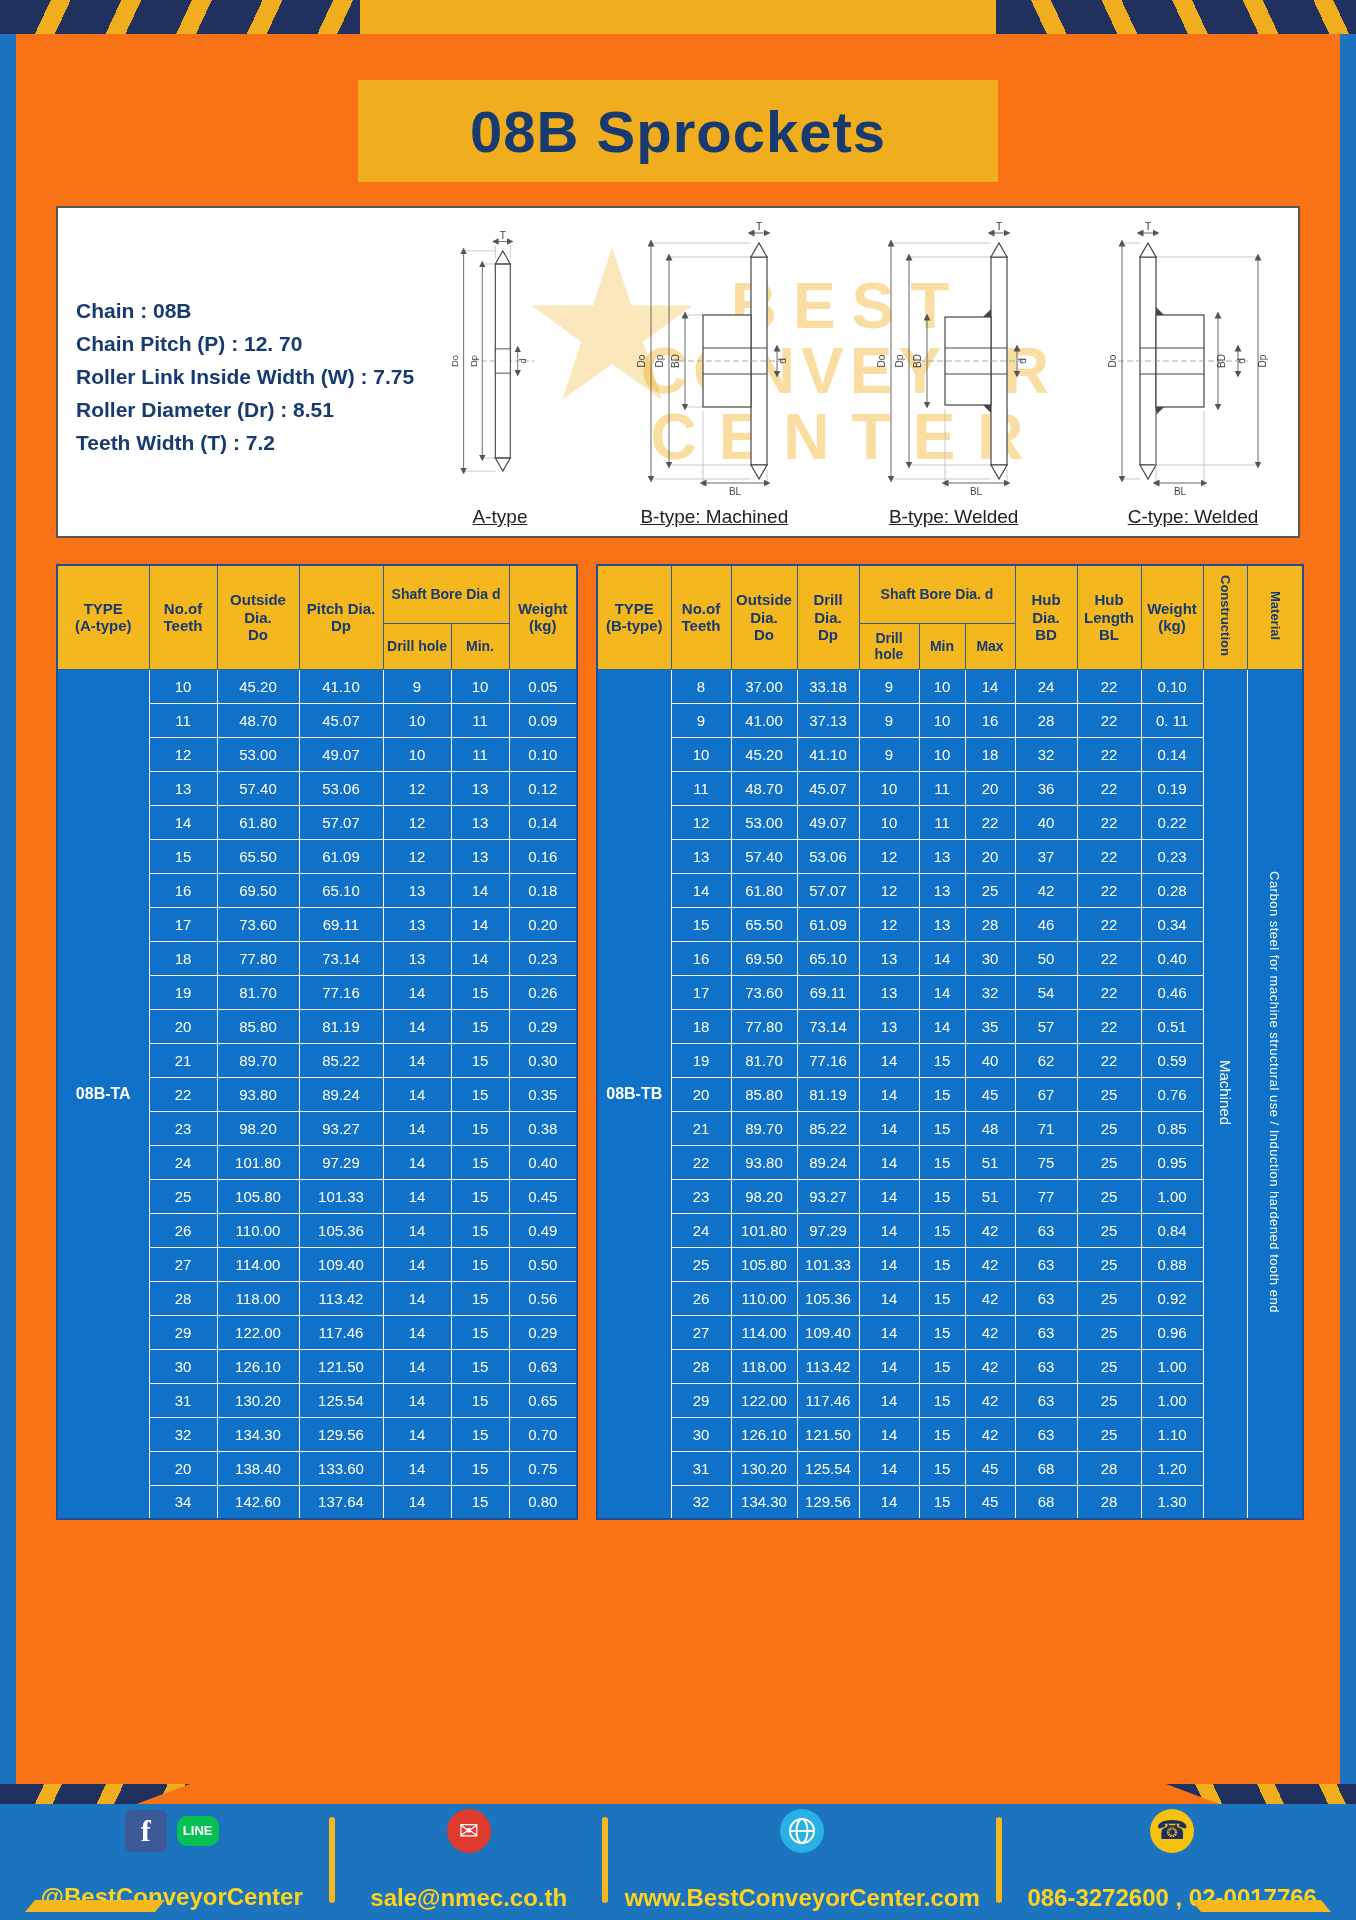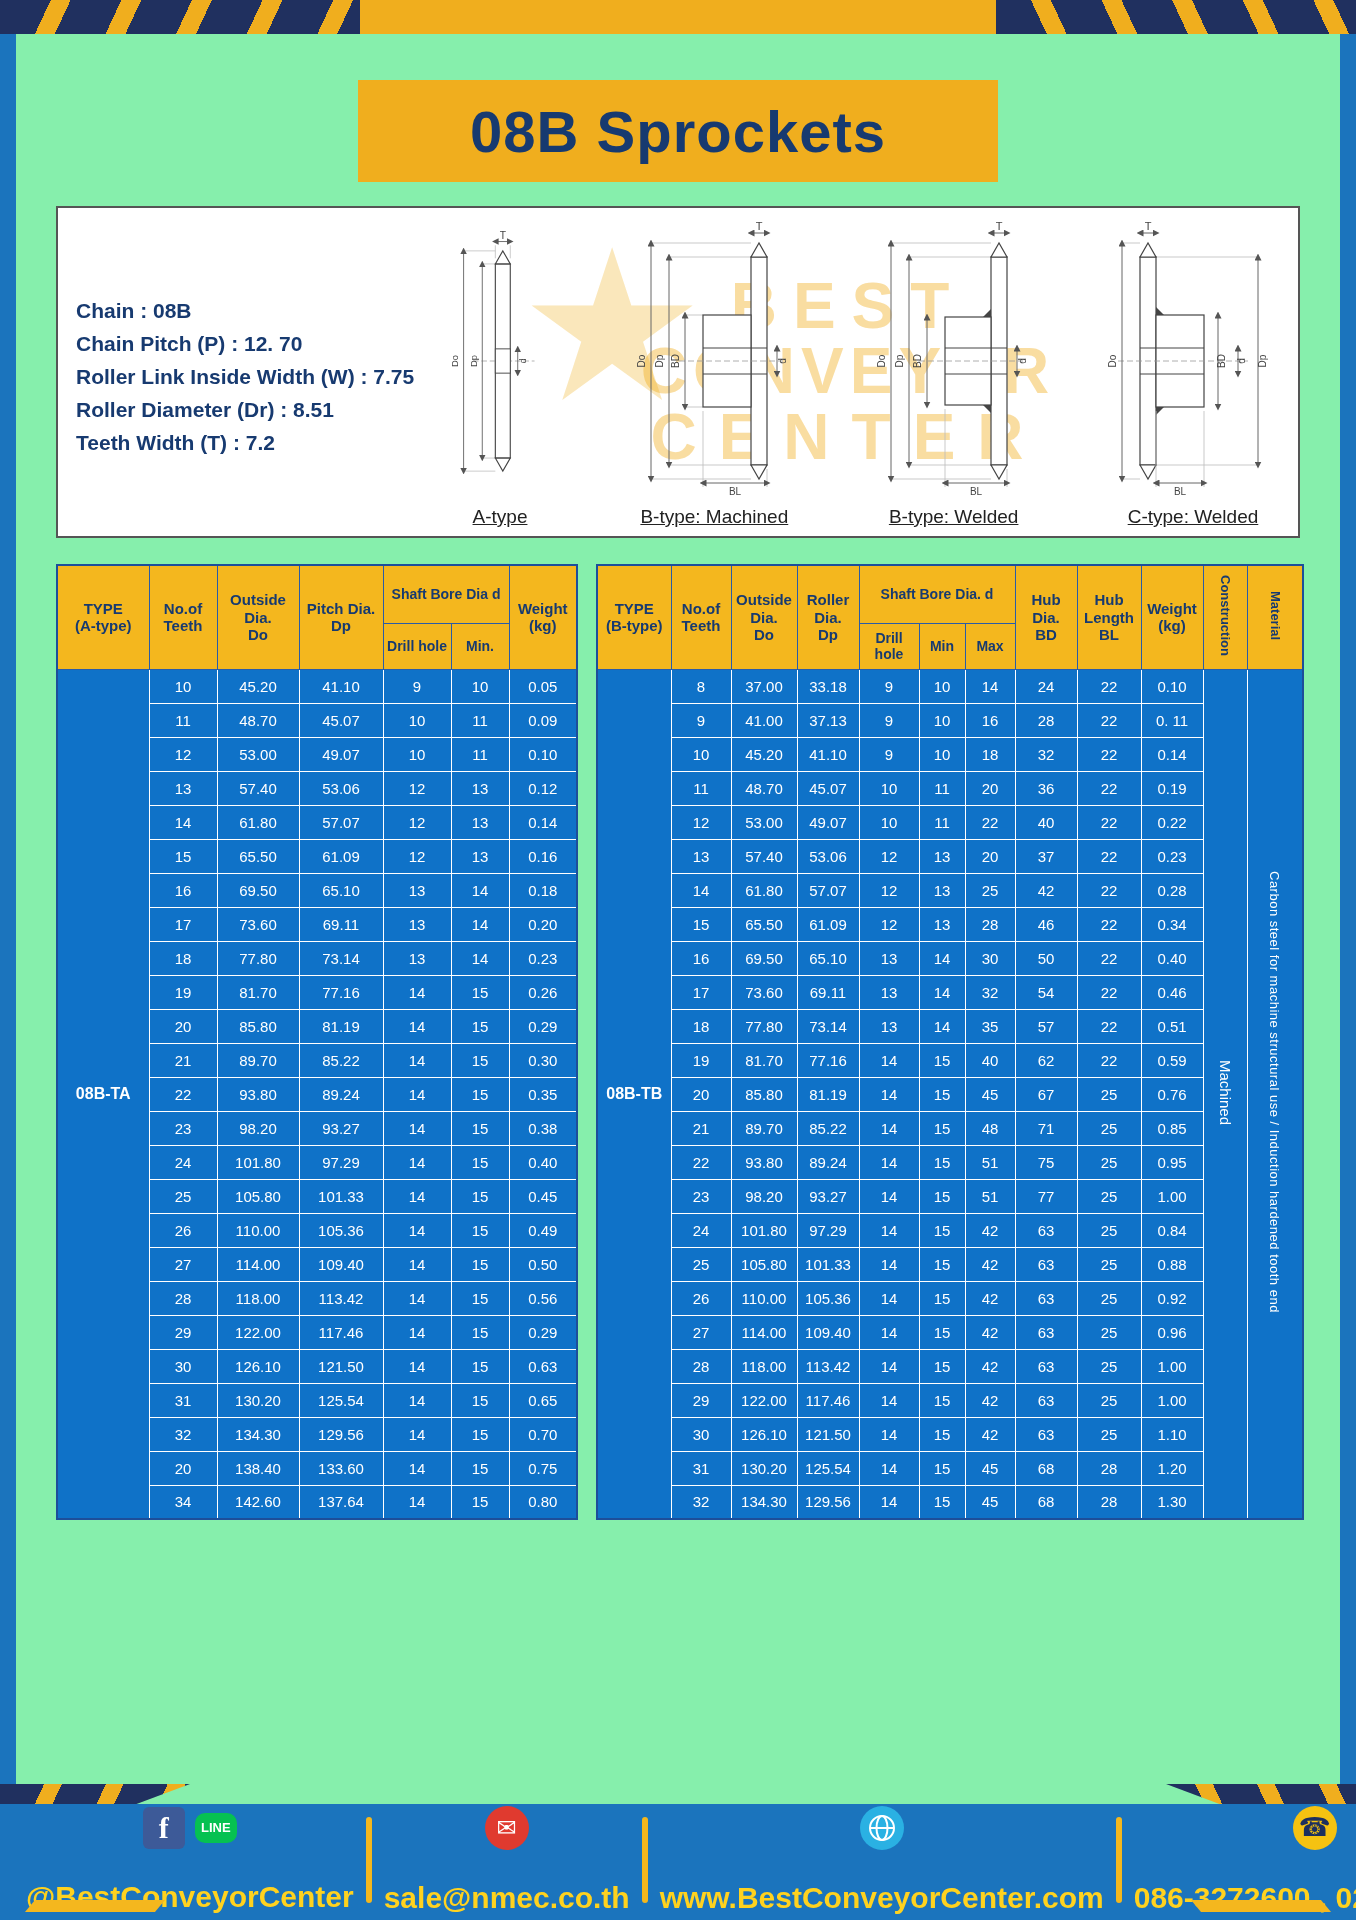--- a/index.html
+++ b/index.html
@@ -7,21 +7,21 @@
   body { width:1356px; font-family:"Liberation Sans", sans-serif; }
 
   .page { position:relative; width:1356px; height:1920px; background:#1b74bd; overflow:hidden; }
 
   
   .top-strip { position:absolute; top:0; left:0; width:100%; height:34px; background:#f0ae1e; z-index:5; }
   .top-strip::before, .top-strip::after { content:""; position:absolute; top:0; bottom:0; width:360px; }
   .top-strip::before { left:0;  background:repeating-linear-gradient(115deg,#20305f 0 46px,#f0ae1e 46px 64px); }
   .top-strip::after  { right:0; background:repeating-linear-gradient(65deg,#20305f 0 46px,#f0ae1e 46px 64px); }
 
-  .inner { position:absolute; left:16px; right:16px; top:34px; bottom:116px; background:#86efac; }
+  .inner { position:absolute; left:16px; right:16px; top:34px; bottom:116px; background:#f97316; }
 
   .banner { width:640px; height:102px; margin:46px auto 0; background:#f0ae1e; display:flex; align-items:center; justify-content:center; }
   .banner h1 { font-size:58px; font-weight:bold; color:#173a70; letter-spacing:1px; }
 
   .diagram-box { margin:24px 40px 0; height:332px; border:2px solid #555; position:relative; background:#fff; }
 
   .specs { position:absolute; left:18px; top:86px; z-index:3; }
   .specs div { font-size:21px; font-weight:bold; color:#173a70; line-height:33px; }
 
   .watermark { position:absolute; left:400px; top:30px; width:780px; height:268px; z-index:0;
@@ -54,21 +54,21 @@
   th .vert { font-size:13px; }
   td[data-name="construction-cell"] .vert { font-size:15px; }
   td[data-name="material-cell"] .vert { font-size:13px; letter-spacing:.5px; }
 
   
   .footer { position:absolute; left:0; right:0; bottom:0; height:116px; background:#1b74bd;
             display:flex; align-items:center; padding:6px 26px 10px; gap:12px; z-index:4; }
   .f-sec { display:flex; flex-direction:column; align-items:center; justify-content:center; gap:5px; }
   .s1 { flex:1.2; } .s2 { flex:1.0; } .s3 { flex:1.5; } .s4 { flex:1.3; }
   .f-sep { width:6px; height:86px; background:#f4b71e; border-radius:3px; flex:0 0 auto; }
-  .f-label { color:#ffd21f; font-weight:bold; font-size:30px; white-space:nowrap;margin-top:26px; }
+  .f-label { color:#ffd21f; font-weight:bold; font-size:24px; white-space:nowrap;margin-top:26px; }
   .f-icons { display:flex; gap:10px; align-items:center; }
   .ic { display:flex; align-items:center; justify-content:center; }
   .fb { width:42px; height:42px; background:#3d5a98; color:#fff; font-family:"Liberation Serif",serif;
         font-weight:bold; font-size:30px; border-radius:6px; }
   .line-ic { width:42px; height:30px; background:#06c152; color:#fff; font-weight:bold; font-size:13px; border-radius:10px; }
   .mail-ic { width:44px; height:44px; background:#e03a2f; color:#fff; font-size:24px; border-radius:50%; }
   .globe-ic { width:44px; height:44px; background:#2ab1e3; border-radius:50%; }
   .phone-ic { width:44px; height:44px; background:#f5c211; color:#1c2f5e; font-size:26px; border-radius:50%; }
 
   
@@ -504,21 +504,21 @@
         </colgroup>
         <thead>
           <tr class="h1">
             <th rowspan="2" data-name="header-type-b">TYPE
 (B-type)</th>
             <th rowspan="2" data-name="header-teeth-b">No.of
 Teeth</th>
             <th rowspan="2" data-name="header-outside-b">Outside
 Dia.
 Do</th>
-            <th rowspan="2" data-name="header-pitch-b">Roller
+            <th rowspan="2" data-name="header-pitch-b">Drill
 Dia.
 Dp</th>
             <th colspan="3" class="small" data-name="header-shaft-b">Shaft Bore Dia. d</th>
             <th rowspan="2" data-name="header-hub-dia-b">Hub
 Dia.
 BD</th>
             <th rowspan="2" data-name="header-hub-len-b">Hub
 Length
 BL</th>
             <th rowspan="2" data-name="header-weight-b">Weight

